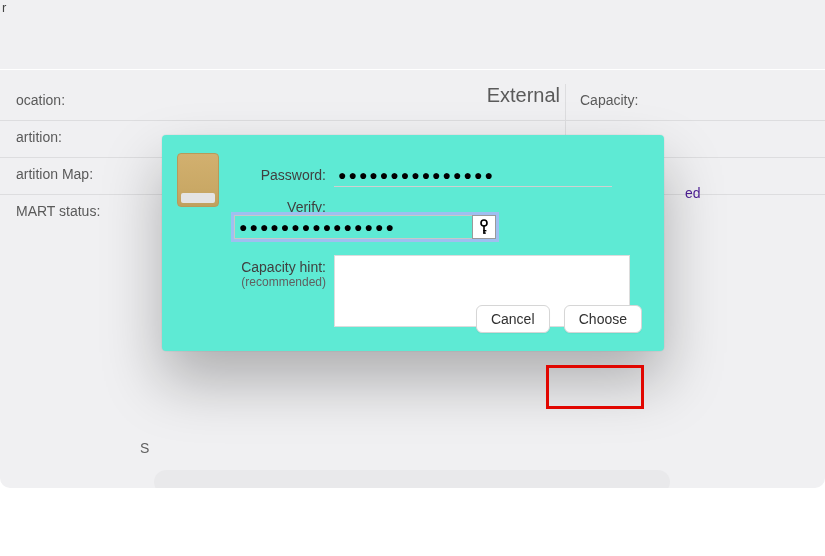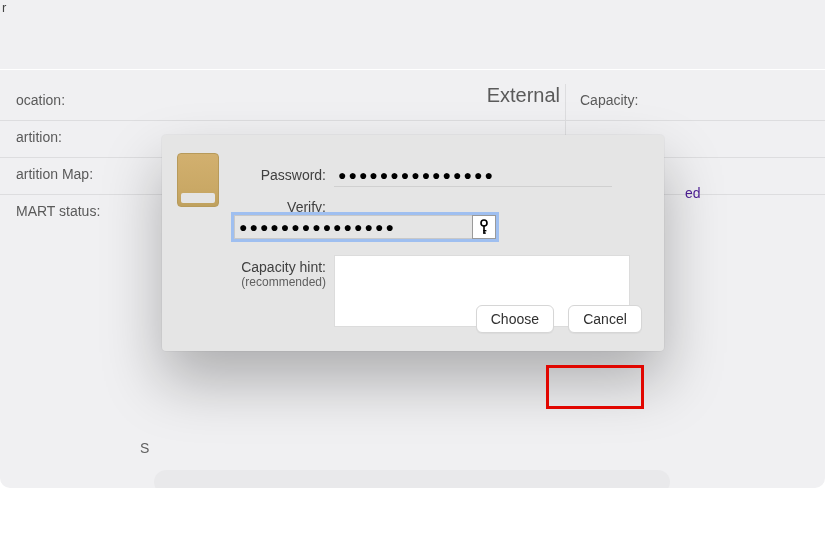--- a/index.html
+++ b/index.html
@@ -49,21 +49,21 @@
   }
   .page-shadow {
     position: absolute; left: 0; top: 488px; width: 825px; height: 60px;
     background: #ffffff;
   }
 
   
   .modal {
     position: absolute;
     left: 162px; top: 135px; width: 502px; height: 216px;
-    background: #e5e5e5;
+    background: #5eead4;
     border-radius: 4px;
     box-shadow: 0 30px 60px rgba(0,0,0,0.28), 0 0 0 1px rgba(0,0,0,0.03);
   }
   .disk-icon-wrap {
     position: absolute; left: 10px; top: 18px; width: 52px; height: 80px;
     display: flex; align-items: flex-start; justify-content: center;
   }
   .disk-icon {
     width: 42px; height: 54px;
     background: linear-gradient(#d2b06f, #c9a865 70%, #bfa15e);
@@ -199,18 +199,18 @@
     <div class="form-label">
       <span>Capacity hint:</span>
       <span class="sub">(recommended)</span>
     </div>
     <div class="form-field">
       <textarea class="hint-area" style=""></textarea>
     </div>
   </div>
 
   <div class="button-bar">
+    <button class="btn">Cancel</button>
     <button class="btn">Choose</button>
-    <button class="btn">Cancel</button>
   </div>
 
   <div class="highlight-box" style="left:384px; top:230px; width:98px; height:44px;"></div>
 </div>
 
 </body></html>

